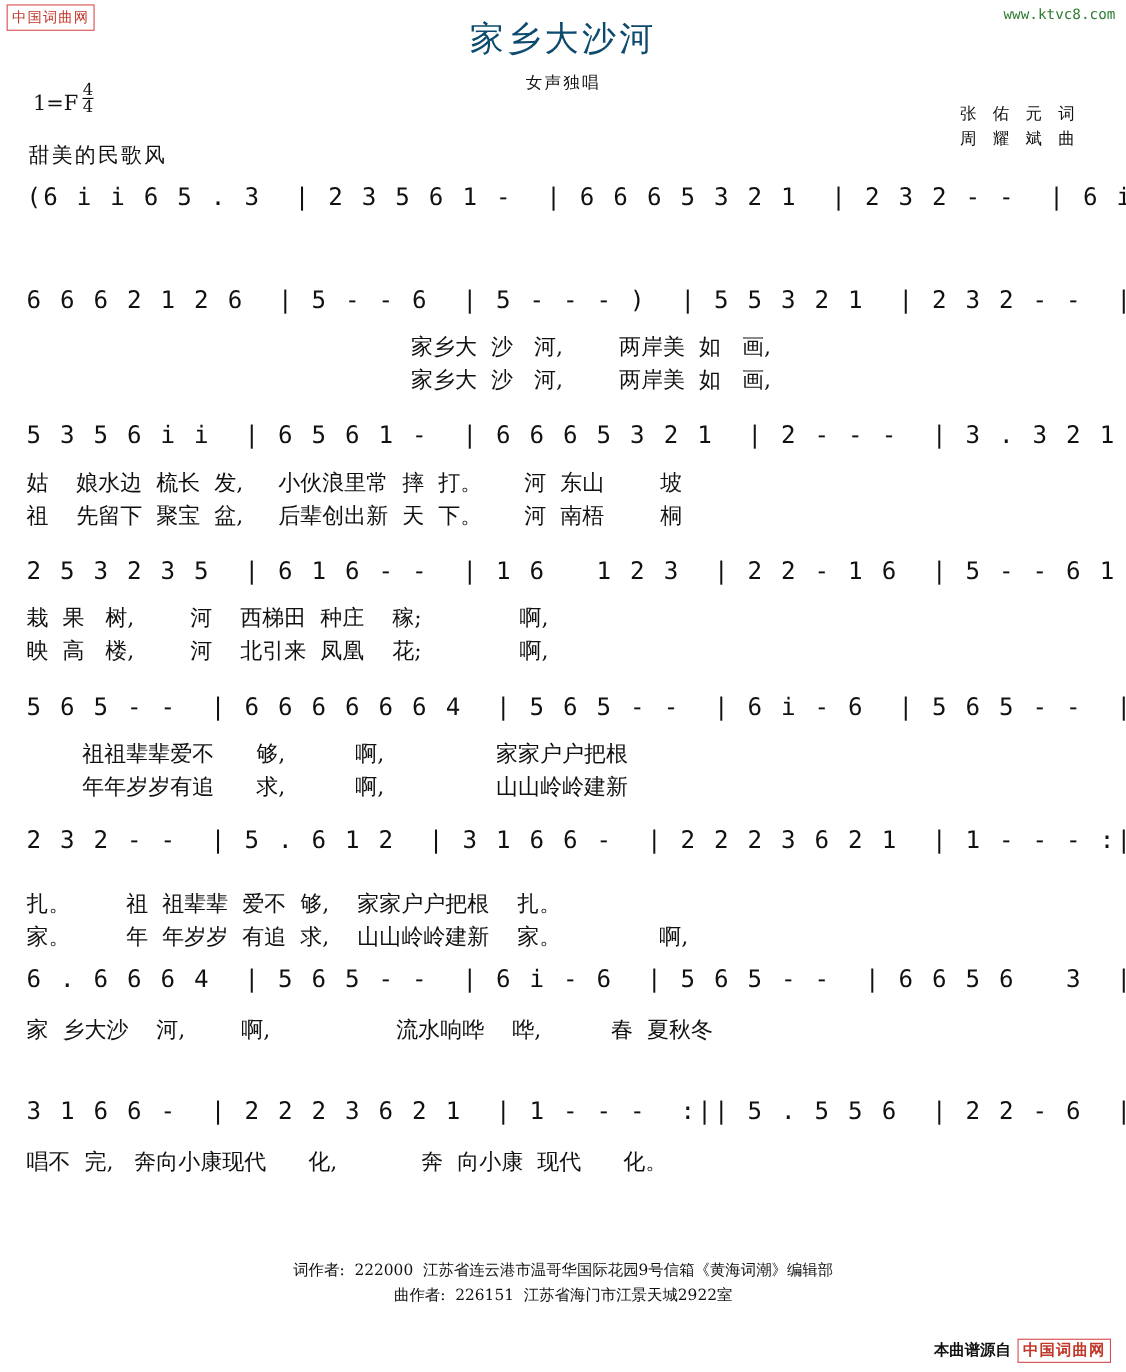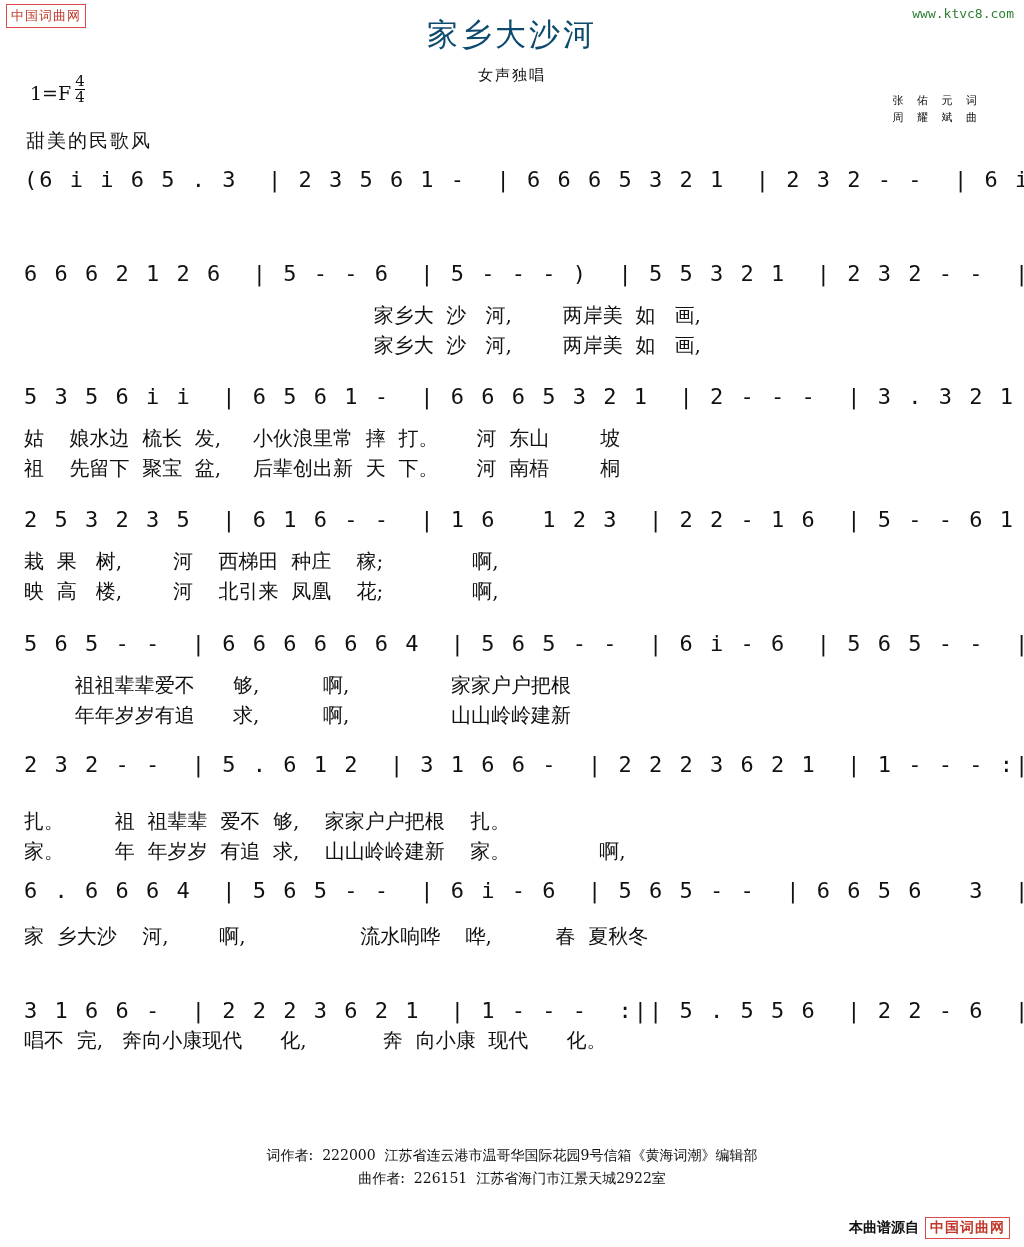--- a/index.html
+++ b/index.html
@@ -82,21 +82,21 @@
     left: 26px;
     top: 128px;
     font-size: 19px;
     font-family: "DejaVu Serif", "Liberation Serif", serif;
     letter-spacing: 2px;
   }
   .credits {
     position: absolute;
     right: 42px;
     top: 92px;
-    font-size: 11px;
+    font-size: 15px;
     line-height: 1.55;
     font-family: "DejaVu Serif", "Liberation Serif", serif;
     letter-spacing: 5px;
     text-align: center;
   }
 
   
   .system {
     position: absolute;
     left: 0; right: 0;
@@ -202,21 +202,21 @@
     <div class="lyr">家。        年  年岁岁  有追  求,    山山岭岭建新    家。              啊,</div>
   </div>
 
   <div class="system" style="top:877px">
     <div class="notes">6 . 6 6 6 4  | 5 6 5 - -  | 6 i - 6  | 5 6 5 - -  | 6 6 5 6   3  | 2 3 2 - -  | 5 . 6 1 2</div>
     <div class="lyr" style="margin-top:16px">家  乡大沙    河,        啊,                  流水响哗    哗,          春  夏秋冬</div>
   </div>
 
   <div class="system" style="top:997px">
     <div class="notes">3 1 6 6 -  | 2 2 2 3 6 2 1  | 1 - - -  :|| 5 . 5 5 6  | 2 2 - 6  | 1 2 1 - -  | 1 - - -  ||</div>
-    <div class="lyr" style="">唱不  完,   奔向小康现代      化,            奔  向小康  现代      化。</div>
+    <div class="lyr" style="margin-top:16px">唱不  完,   奔向小康现代      化,            奔  向小康  现代      化。</div>
   </div>
 
   <div class="footer">
     <div class="ln">词作者:  222000  江苏省连云港市温哥华国际花园9号信箱《黄海词潮》编辑部</div>
     <div class="ln">曲作者:  226151  江苏省海门市江景天城2922室</div>
   </div>
 
   <div class="source">
     <span>本曲谱源自</span><span class="tag">中国词曲网</span>
   </div>

